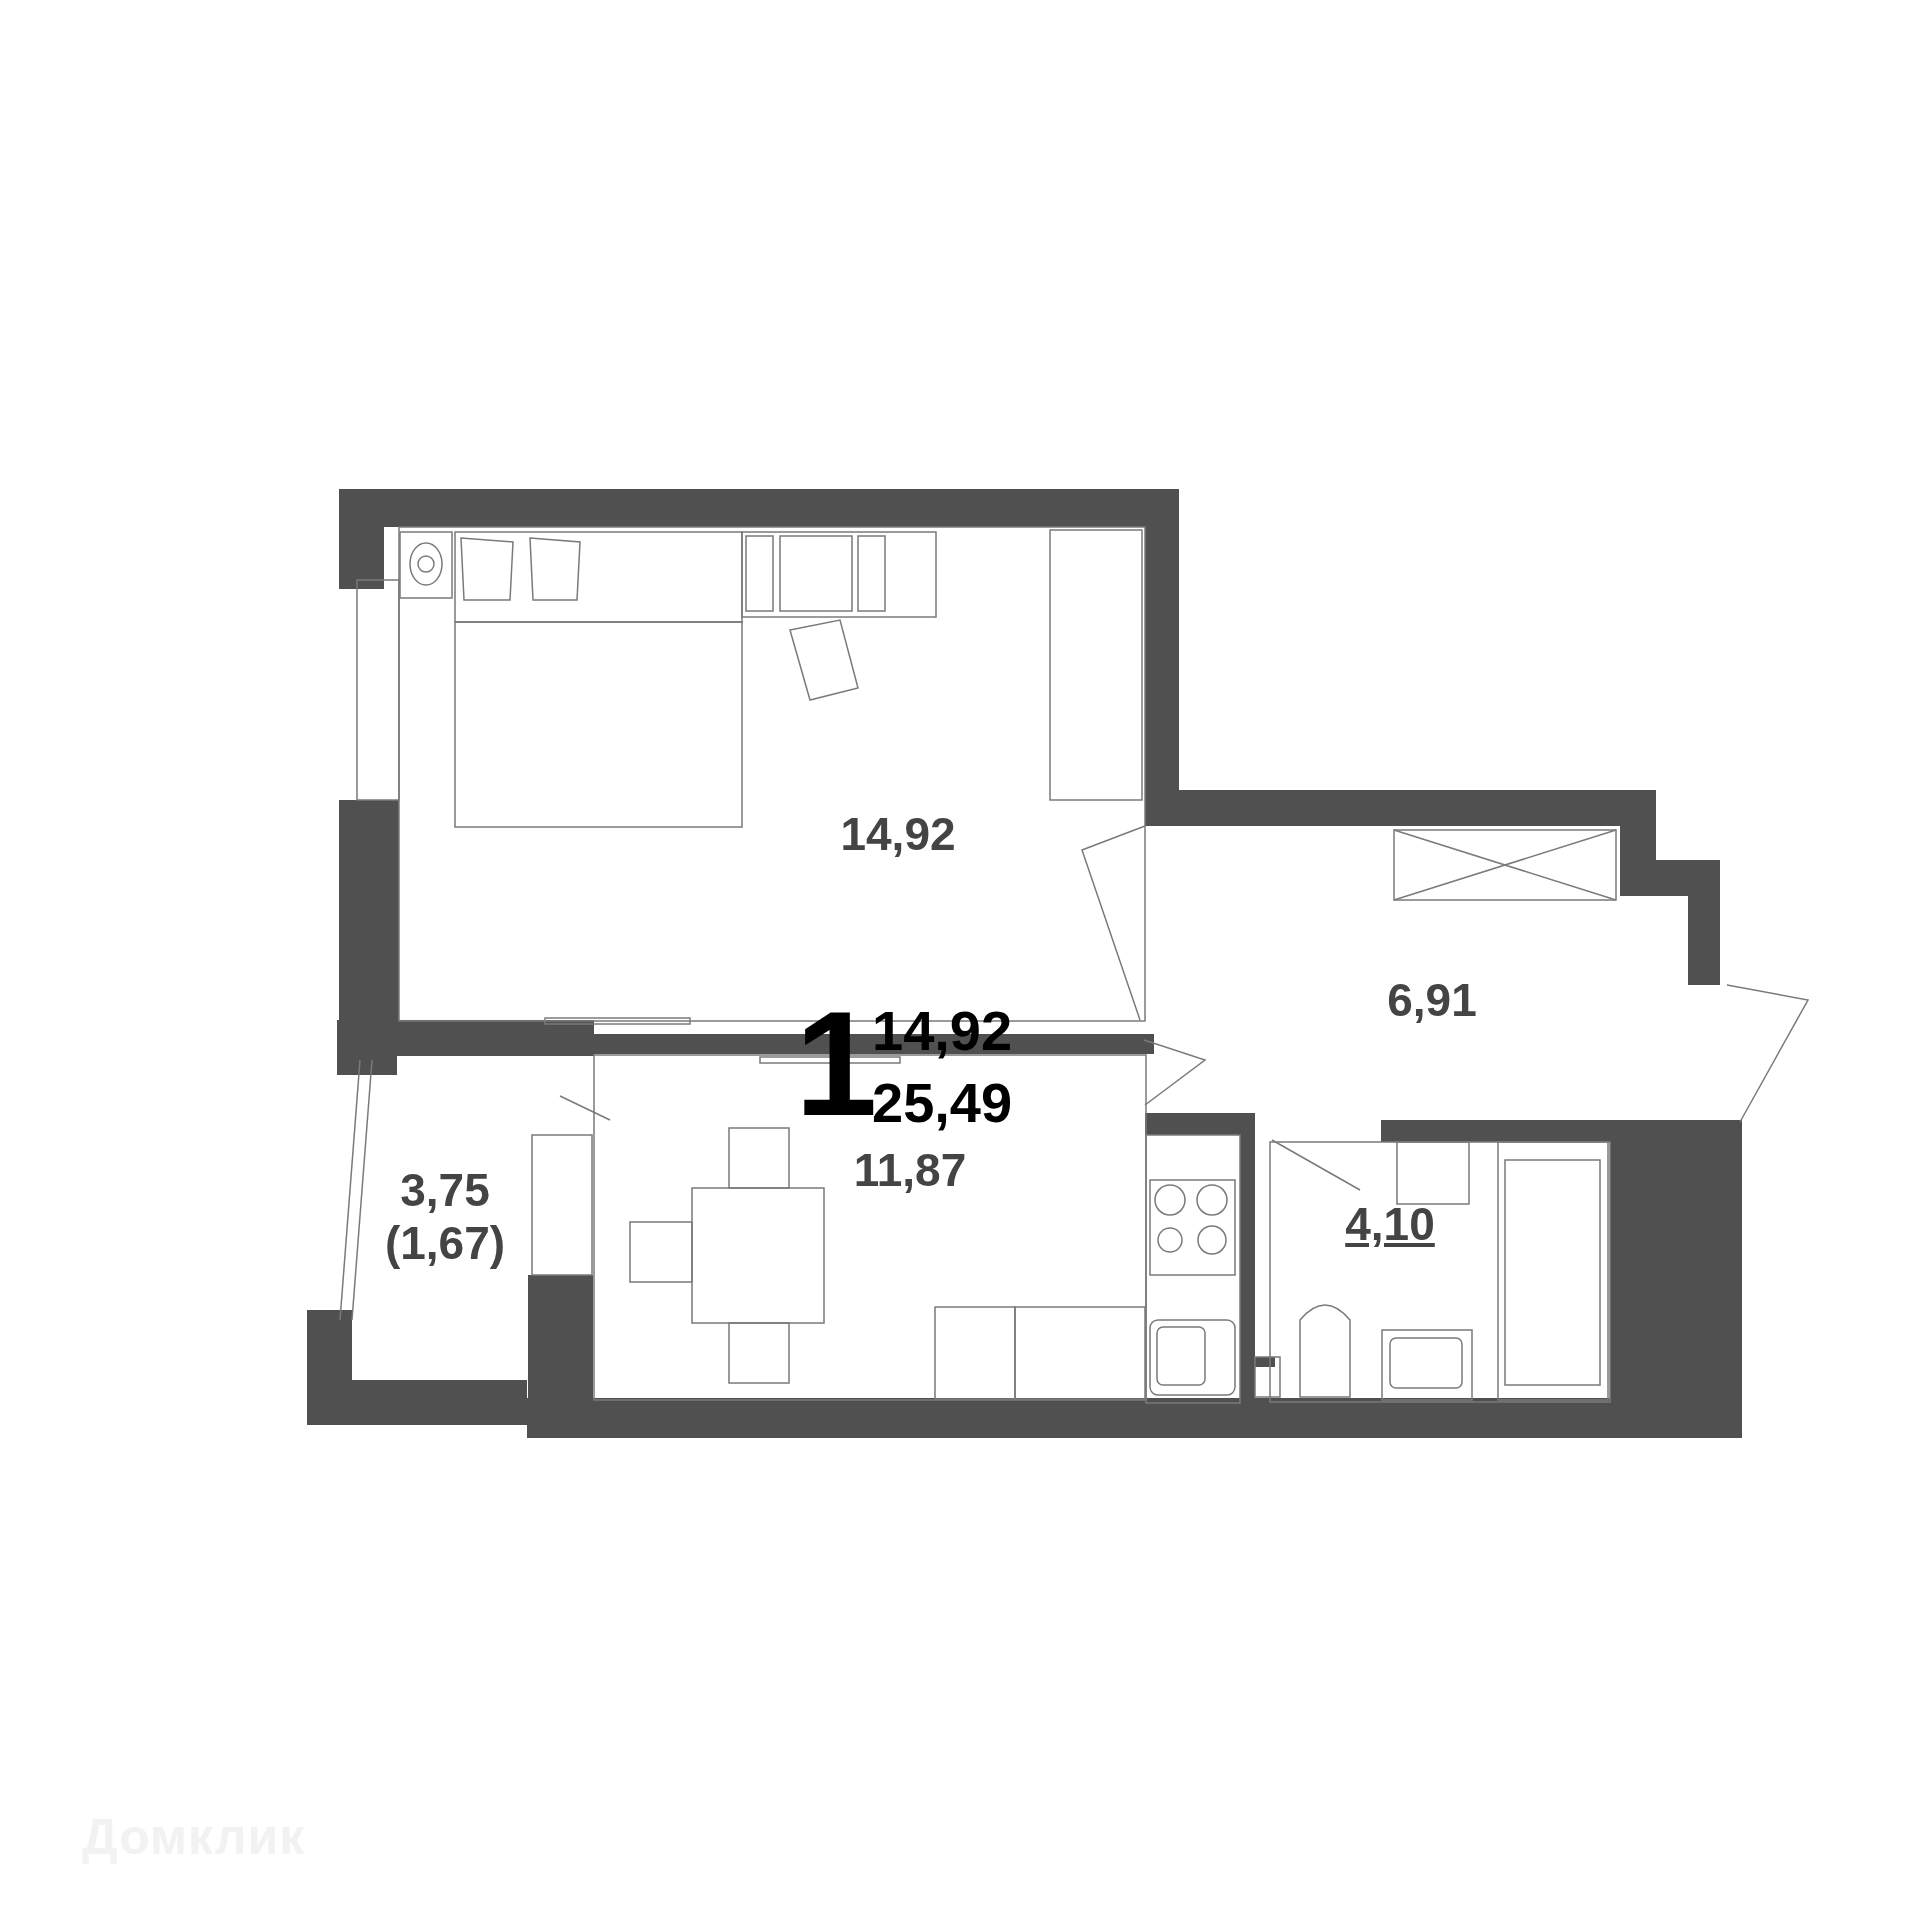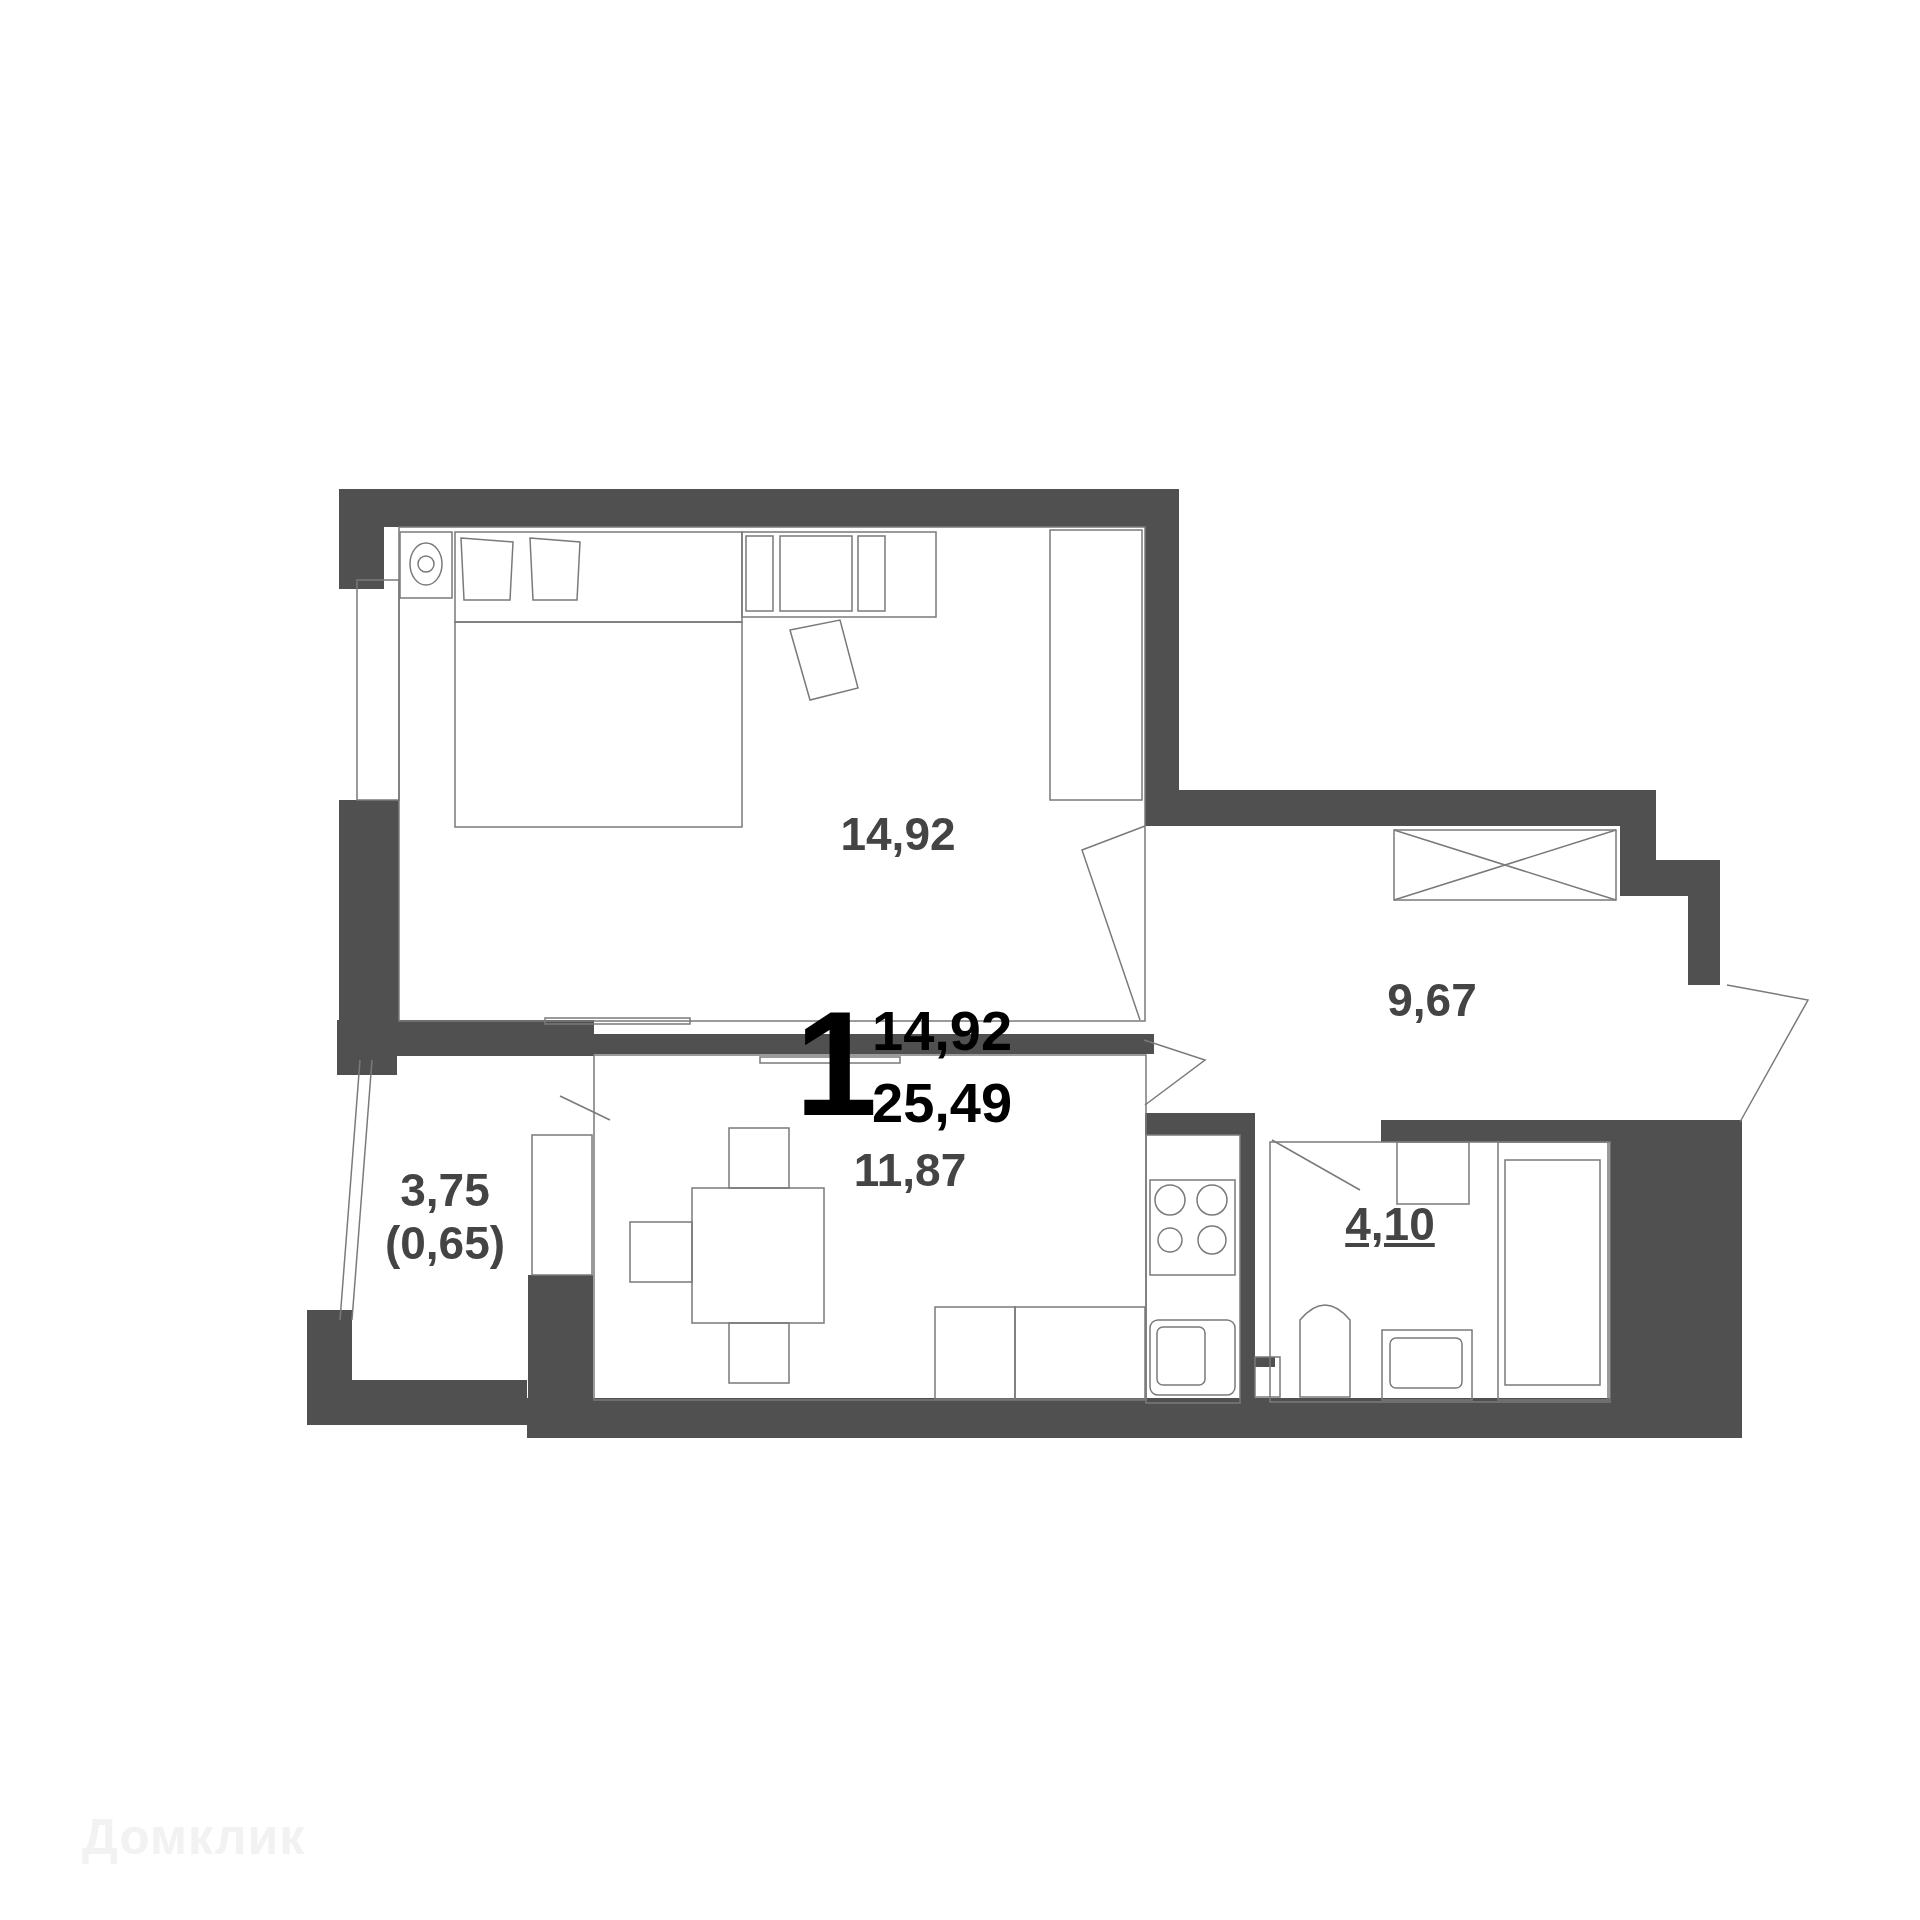--- a/index.html
+++ b/index.html
@@ -115,25 +115,25 @@
     <rect x="1498" y="1142" width="110" height="258"></rect>
     <rect x="1505" y="1160" width="95" height="225"></rect>
     <path d="M1300,1397 L1300,1320 Q1325,1290 1350,1320 L1350,1397 Z"></path>
     <rect x="1382" y="1330" width="90" height="70"></rect>
     <rect x="1390" y="1338" width="72" height="50" rx="6"></rect>
     <rect x="1255" y="1357" width="25" height="40"></rect>
   </g>
 </svg>
 
 <div class="label" style="left:828px; top:808px; width:140px;">14,92</div>
-<div class="label" style="left:1372px; top:974px; width:120px;">9,67</div>
+<div class="label" style="left:1372px; top:974px; width:120px;">6,91</div>
 <div class="label" style="left:840px; top:1144px; width:140px;">11,87</div>
 <div class="label" style="left:1330px; top:1198px; width:120px;text-decoration:underline;">4,10</div>
 <div class="label" style="left:375px; top:1164px; width:140px;">
   <div>3,75</div>
-  <div>(0,65)</div>
+  <div>(1,67)</div>
 </div>
 
 <div class="rooms-count">1</div>
 <div class="area-line" style="top:1003px;">14,92</div>
 <div class="area-line" style="top:1075px;">25,49</div>
 
 <div class="watermark">Домклик</div>
 
 </body></html>

